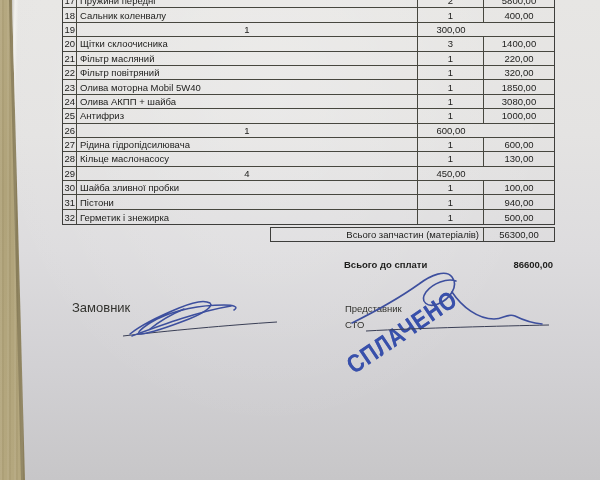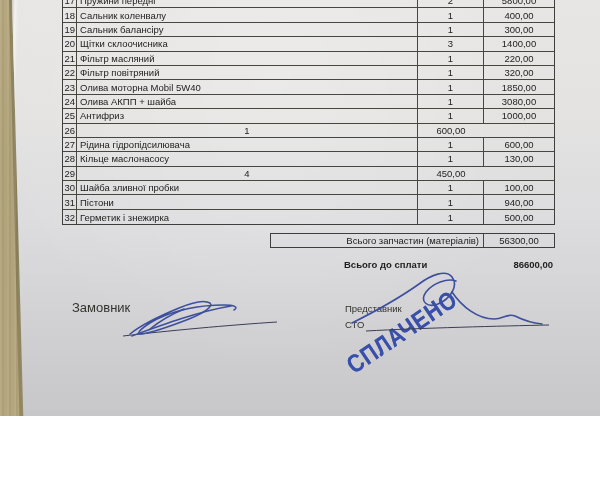--- a/index.html
+++ b/index.html
@@ -1,18 +1,18 @@
 <!DOCTYPE html>
 <html><head>
 <meta charset="utf-8">
 <style>
   html,body{margin:0;padding:0;}
   #page{
     position:relative;
-    width:600px;height:416px;
+    width:600px;height:480px;
     overflow:hidden;
     font-family:"Liberation Sans", sans-serif;
     background:#b2a57d;
   }
   
   #desk{
     position:absolute;inset:0;
     background:
       repeating-linear-gradient(90deg,
         rgba(255,255,255,0.05) 0 2px, rgba(90,75,40,0.08) 2px 4px, rgba(0,0,0,0) 4px 7px),
@@ -59,21 +59,21 @@
   .t-row.row-first > div{align-items:flex-end;padding-bottom:1px;}
   .c-num{justify-content:flex-end;padding-right:1px;border-right:1px solid #47473f;}
   .c-name{padding-left:3px;border-right:1px solid #47473f;}
   .c-qty{justify-content:center;border-right:1px solid #47473f;}
   .c-price{justify-content:center;}
 
   #subtotal-row{
     position:absolute;left:270px;top:227px;width:285px;height:15px;
     box-sizing:border-box;border:1px solid #3e3e3c;
     display:grid;grid-template-columns:1fr 70px;
-    font-size:9.5px;color:#222220;margin-top:6px;
+    font-size:9.5px;color:#222220;
   }
   #subtotal-row > div{display:flex;align-items:center;box-sizing:border-box;}
   .sub-label{justify-content:flex-end;padding-right:4px;border-right:1px solid #47473f;}
   .sub-value{justify-content:center;}
 
   
   #grand-total-label{
     position:absolute;left:344px;top:259px;
     font-size:9.5px;font-weight:bold;color:#1e1e1c;
   }
@@ -120,21 +120,20 @@
 
     <div class="t-row">
       <div class="c-num">18</div>
       <div class="c-name">Сальник коленвалу</div>
       <div class="c-qty">1</div>
       <div class="c-price">400,00</div>
     </div>
 
     <div class="t-row">
       <div class="c-num">19</div>
-      <div class="c-name">Сальник балансіру</div>
       <div class="c-qty">1</div>
       <div class="c-price">300,00</div>
     </div>
 
     <div class="t-row">
       <div class="c-num">20</div>
       <div class="c-name">Щітки склоочисника</div>
       <div class="c-qty">3</div>
       <div class="c-price">1400,00</div>
     </div>

